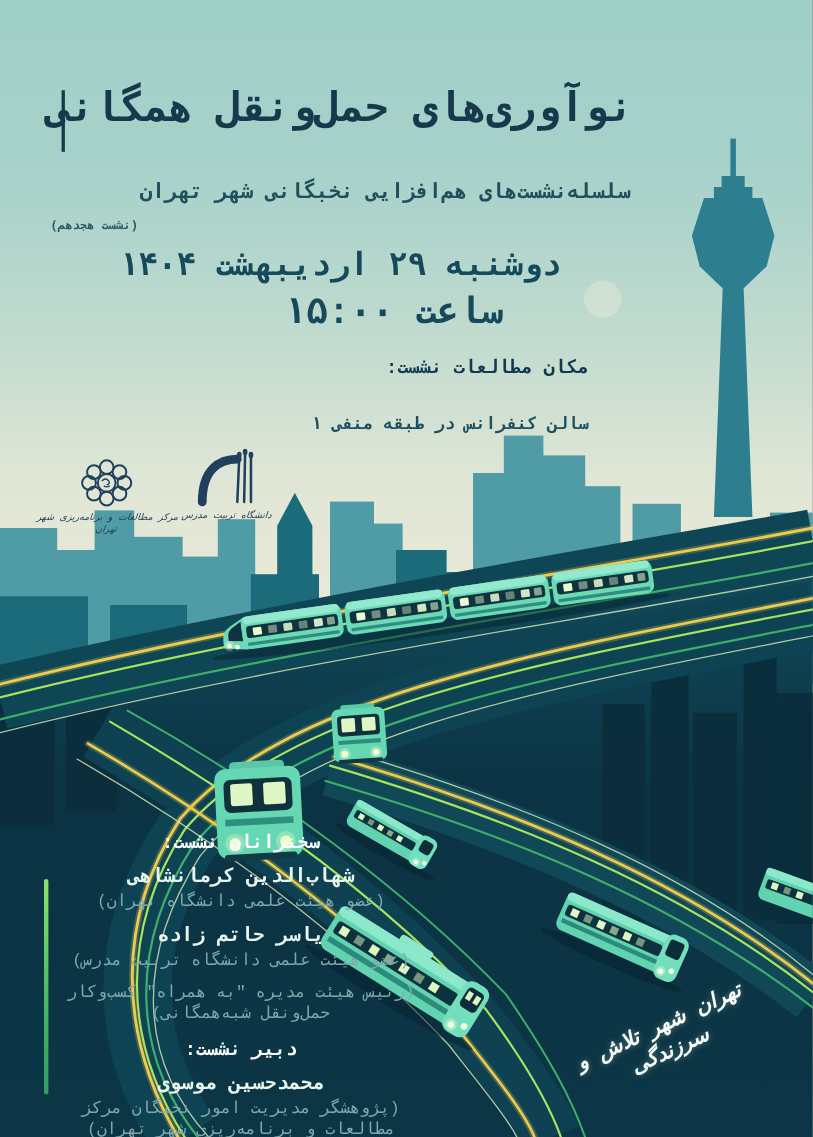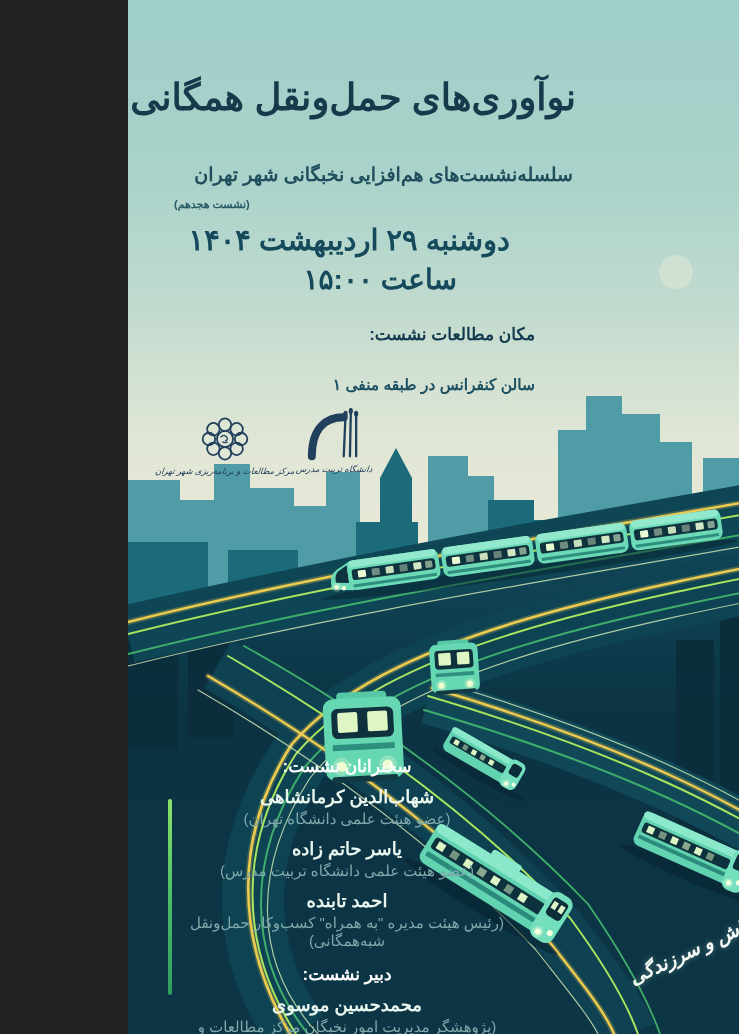--- a/index.html
+++ b/index.html
@@ -1,28 +1,28 @@
 <!DOCTYPE html>
 <html lang="fa" dir="rtl"><head>
 <meta charset="utf-8">
 <style>
   html,body{margin:0;padding:0;background:#222;}
   .poster{
-    position:relative;width:611px;height:1034px;overflow:hidden;
-    font-family:Liberation Sans, sans-serif;
+    position:relative;width:739px;height:1034px;overflow:hidden;
+    font-family:Liberation Mono, monospace;
     background:linear-gradient(180deg,#9fcfc8 0%,#a8d2ca 16%,#c2dbcf 30%,#dfe6d5 42%,#ece9d8 54%,#ece9d8 100%);
   }
   .abs{position:absolute;}
   .rtl{direction:rtl;unicode-bidi:embed;}
   .title{top:76px;right:163px;font-size:37px;font-weight:800;color:#16394b;letter-spacing:-.5px;white-space:nowrap;}
   .title-bar{top:82px;right:680px;left:55px;width:3px;height:56px;background:#16394b;}
   .subtitle{top:163px;right:166px;font-size:19px;font-weight:700;color:#1f4e5d;white-space:nowrap;}
   .session-note{top:198px;left:46px;font-size:11px;font-weight:600;color:#2a5a66;direction:rtl;}
   .date-line{top:223px;right:229px;font-size:29px;font-weight:800;color:#154a5c;white-space:nowrap;text-align:center;}
-  .time-line{top:263px;right:282px;font-size:28px;font-weight:800;color:#154a5c;white-space:nowrap;}
+  .time-line{top:263px;right:282px;font-size:33px;font-weight:800;color:#154a5c;white-space:nowrap;}
   .venue-h{top:324px;right:204px;font-size:17px;font-weight:800;color:#113a4e;white-space:nowrap;}
   .venue-1{top:349px;right:204px;font-size:15.5px;font-weight:600;color:#1d5162;white-space:nowrap;}
   .venue-2{top:376px;right:204px;font-size:15.5px;font-weight:600;color:#1d5162;white-space:nowrap;text-align:right;}
   .logo{display:flex;flex-direction:column;align-items:center;gap:2px;}
   .logo-left{top:414px;left:22px;width:150px;}
   .logo-right{top:408px;left:160px;width:92px;}
   .logo-cap{font-size:8.5px;font-style:italic;color:#24405d;text-align:center;line-height:1.25;direction:rtl;transform:skewX(-6deg);}
   .speakers{top:756px;left:54px;width:330px;direction:rtl;text-align:center;}
   .speakers .hd{font-size:17px;font-weight:800;color:#ffffff;}
   .speakers .nm{margin-top:9px;font-size:18px;font-weight:600;color:#e8f6ee;}
@@ -301,21 +301,20 @@
   <div class="abs green-bar"></div>
   <div class="abs speakers">
     <div class="hd">سخنرانان نشست:</div>
 
     <div class="nm">شهاب‌الدین کرمانشاهی</div>
     <div class="rl">(عضو هیئت علمی دانشگاه تهران)</div>
 
     <div class="nm">یاسر حاتم زاده</div>
     <div class="rl">(عضو هیئت علمی دانشگاه تربیت مدرس)</div>
 
-    <div class="nm">احمد تابنده</div>
     <div class="rl">(رئیس هیئت مدیره "به همراه" کسب‌وکار حمل‌ونقل شبه‌همگانی)</div>
 
     <div class="hd2">دبیر نشست:</div>
     <div class="nm">محمدحسین موسوی</div>
     <div class="rl">(پژوهشگر مدیریت امور نخبگان مرکز مطالعات و برنامه‌ریزی شهر تهران)</div>
   </div>
 
   <div class="abs slogan">تهران شهر تلاش و سرزندگی</div>
 
 </div>

